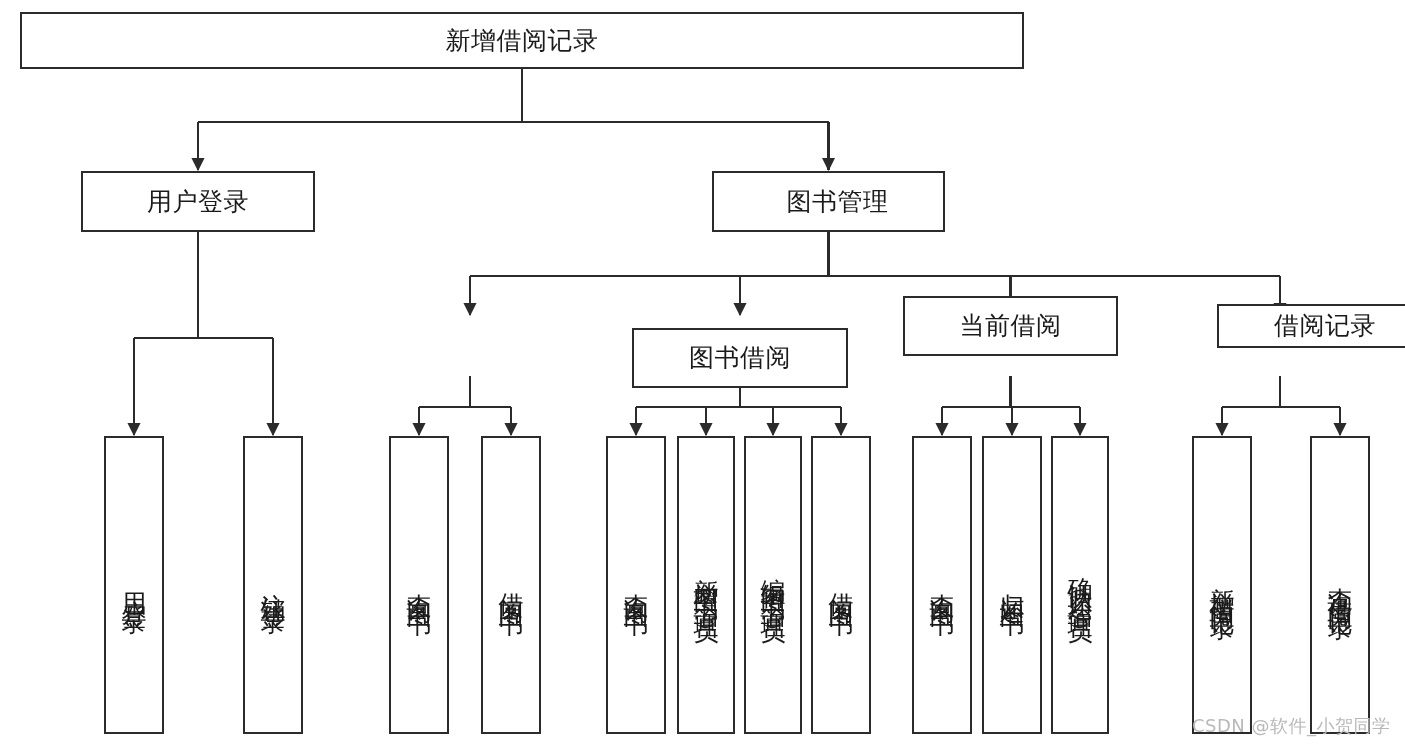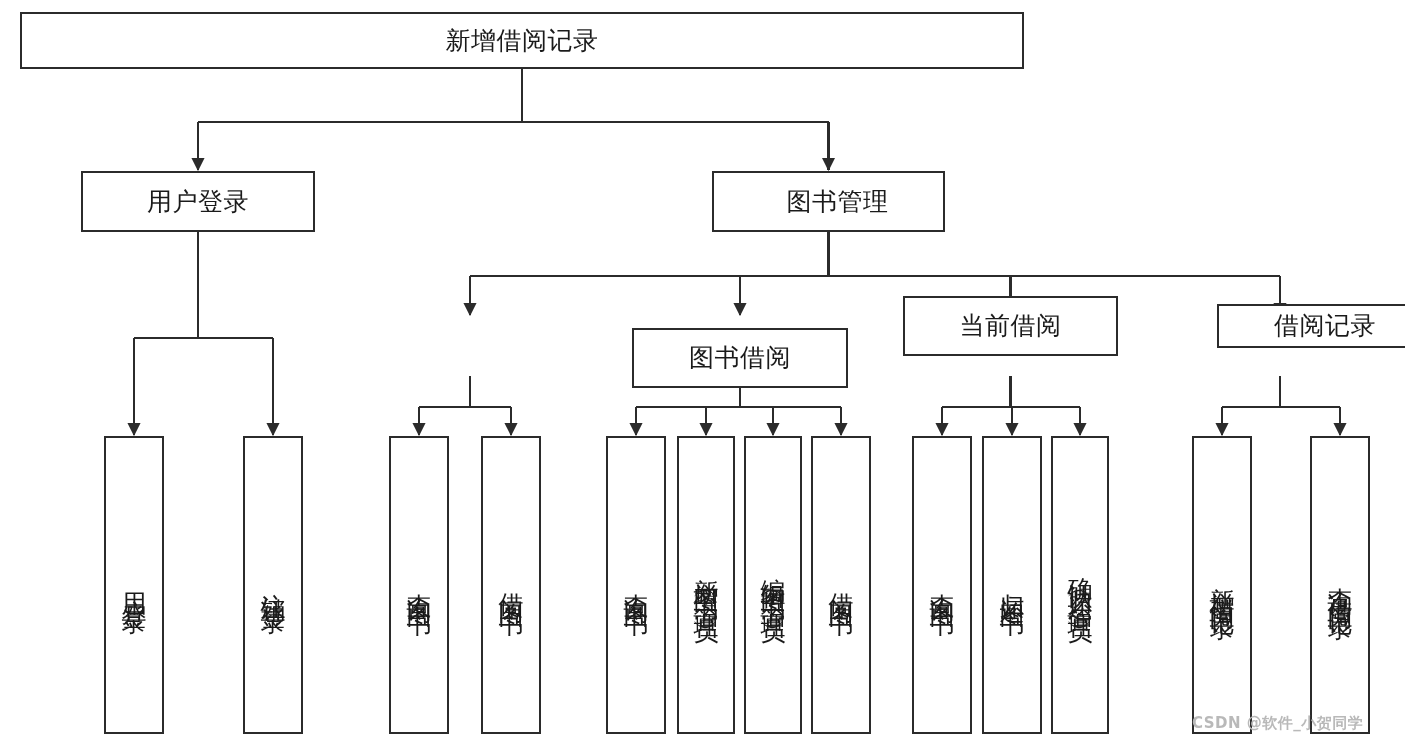--- a/index.html
+++ b/index.html
@@ -52,25 +52,24 @@
     writing-mode: vertical-rl;
     text-orientation: upright;
     font-size: 25px;
     letter-spacing: 6px;
     line-height: 1;
   }
   #watermark {
     position: absolute;
     z-index: 5;
     color: #b9b9b9;
-    font-size: 15px;
+    font-size: 18px;
     letter-spacing: 0.5px;
     white-space: nowrap;
     pointer-events: none;
-    font-weight: bold;
   }
 </style>
 </head>
 <body>
 
 <div id="canvas">
 
   <svg id="edges" viewBox="0 0 1405 747" xmlns="http://www.w3.org/2000/svg">
       <defs>
         <marker id="arrow" viewBox="0 0 10 10" refX="9.2" refY="5" markerWidth="5.2" markerHeight="5.2" orient="auto-start-reverse">

